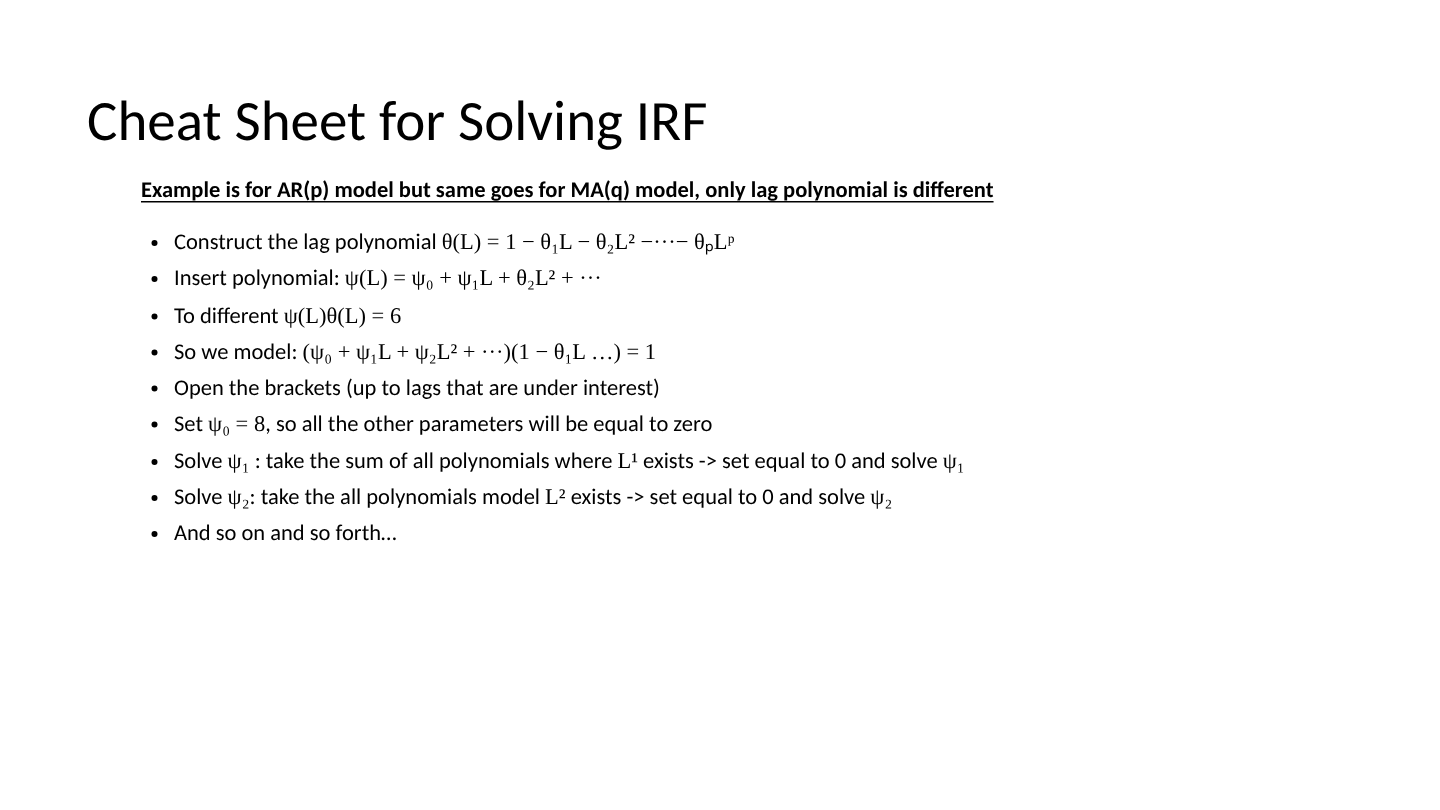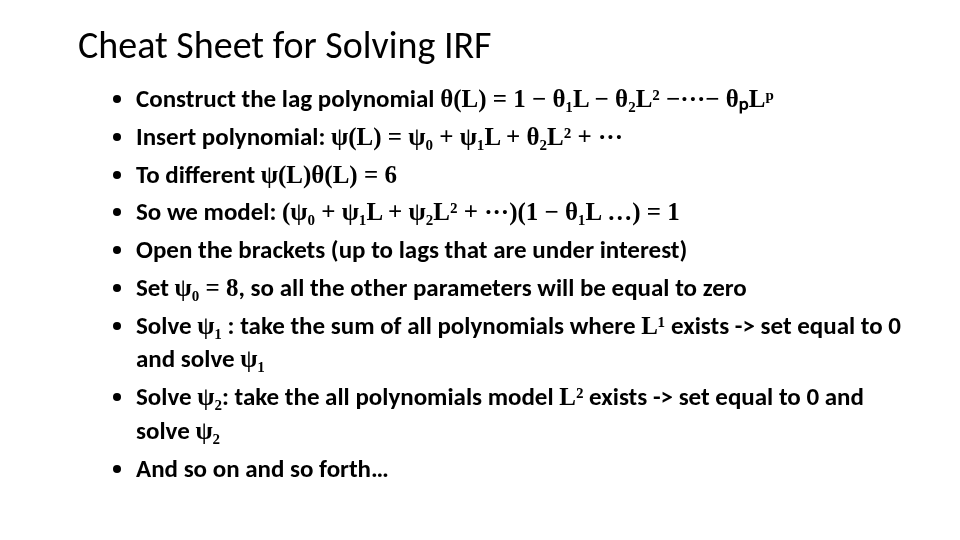--- a/index.html
+++ b/index.html
@@ -9,21 +9,22 @@
     height: 540px;
     background: #ffffff;
     font-family: "Calibri", "Segoe UI", Arial, sans-serif;
     color: #000000;
     overflow: hidden;
   }
   .slide {
     box-sizing: border-box;
     width: 960px;
     height: 420px;
-    padding: 22px 50px 0 78px;
+    padding: 22px 50px 0 58px;
+    margin-top: 36px;
   }
   .title {
     font-size: 38px;
     font-weight: 400;
     letter-spacing: 0px;
     margin: 0 0 14px 0;
     font-family: "Calibri Light", "Calibri", "Segoe UI", Arial, sans-serif;
   }
   .subtitle {
     font-size: 15px;
@@ -31,36 +32,37 @@
     margin: 0 0 16px 36px;
     text-decoration: underline;
     text-underline-offset: 3px;
   }
   ul.bullets {
     list-style: disc;
     margin: 0 0 0 28px;
     padding: 0 0 0 30px;
   }
   ul.bullets li {
-    font-size: 25px;
+    font-size: 15px;
     line-height: 1.35;
     margin: 0 0 4px 0;
-    font-weight: 700;
+    font-weight: 400;
   }
   .math {
     font-family: "Cambria Math", "Times New Roman", serif;
   }
 </style>
 </head>
 <body>
 
 <div class="slide">
 
   <h1 class="title">Cheat Sheet for Solving IRF</h1>
 
+  <p class="subtitle">Example is for AR(p) model but same goes for MA(q) model, only lag polynomial is different</p>
 
   <ul class="bullets">
 
     <li>
       <span>Construct the lag polynomial  </span><span class="math">θ(L) = 1 − θ₁L − θ₂L² −···− θₚLᵖ</span>
     </li>
 
     <li>
       <span>Insert polynomial: </span><span class="math">ψ(L) = ψ₀ + ψ₁L + θ₂L² + ···</span>
     </li>

